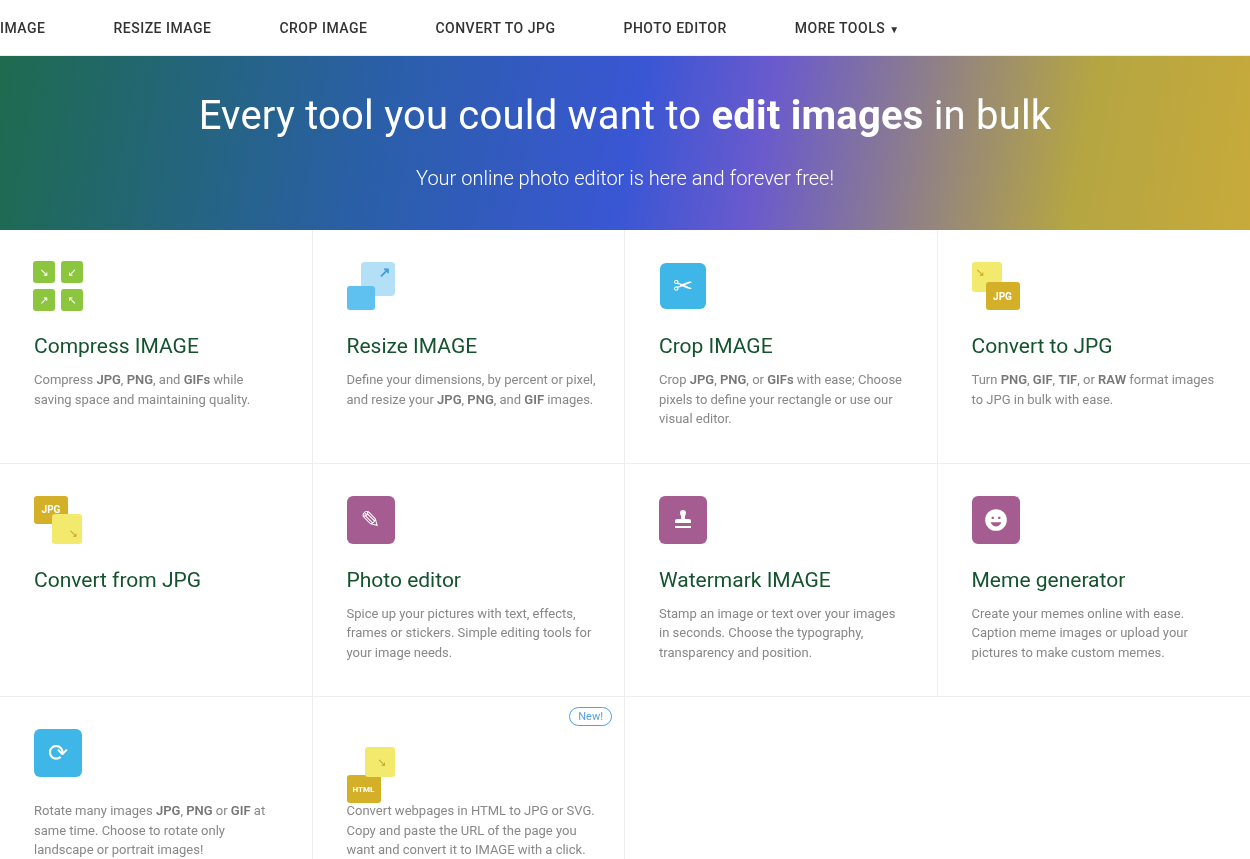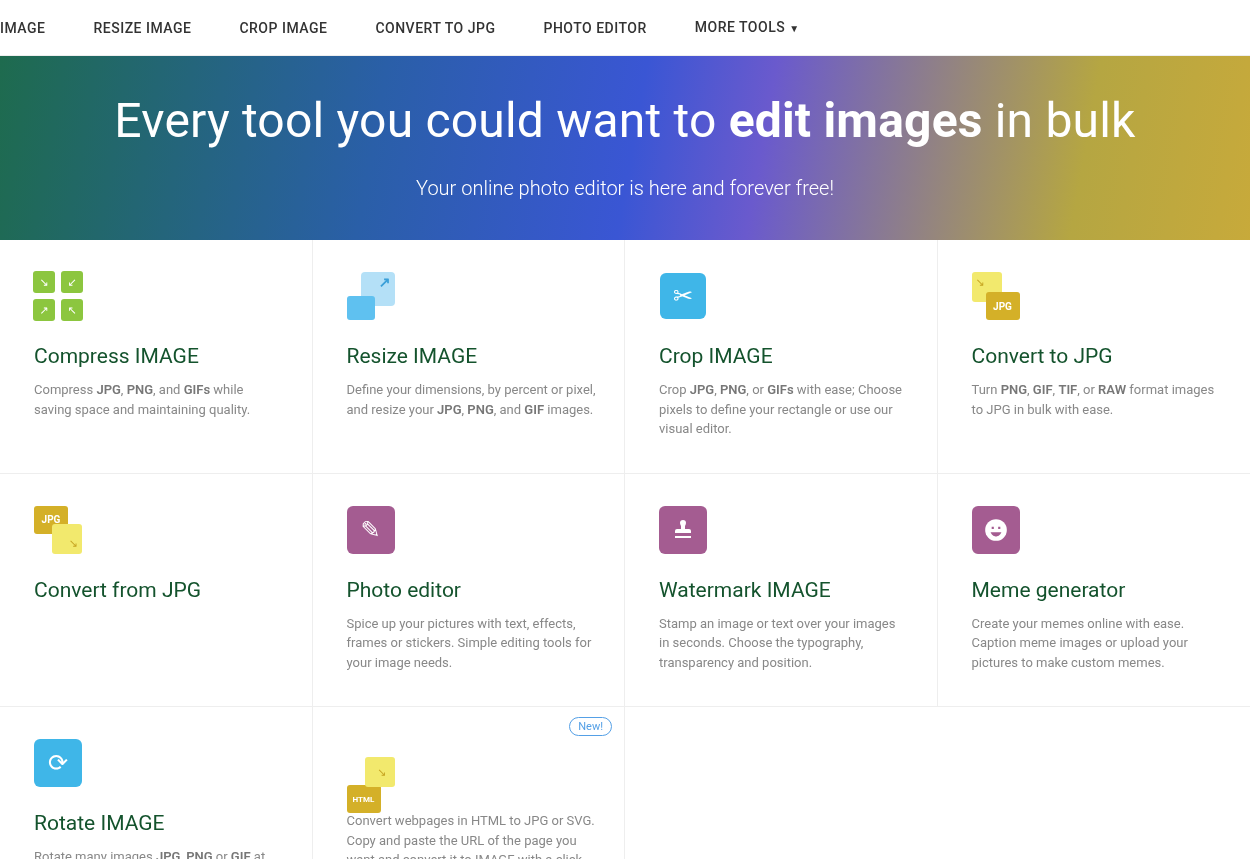--- a/index.html
+++ b/index.html
@@ -1,22 +1,22 @@
 <!DOCTYPE html>
 <html><head>
 <meta charset="utf-8">
 <style>
 * { margin: 0; padding: 0; box-sizing: border-box; }
 body { font-family: -apple-system, BlinkMacSystemFont, "Segoe UI", Roboto, Helvetica, Arial, sans-serif; background: #fff; color: #333; width: 1250px; }
-.topnav { display: flex; align-items: center; height: 56px; background: #fff; border-bottom: 1px solid #eee; padding-left: 0; }
+.topnav { display: flex; height: 56px; background: #fff; border-bottom: 1px solid #eee; padding-left: 0; gap: 20px; }
 .topnav a { display: inline-block; padding: 0 24px; font-size: 14px; font-weight: 500; letter-spacing: 0.5px; color: #333; text-decoration: none; line-height: 56px; }
 .topnav a:first-child { padding-left: 0; }
 .more-caret { font-size: 10px; margin-left: 4px; }
 .hero { background: linear-gradient(100deg, #1e6b4e 0%, #2a5fa8 30%, #3a56d4 50%, #6a5acd 60%, #b5a642 85%, #c9aa3a 100%); padding: 36px 20px 120px; text-align: center; color: #fff; position: relative; }
-.hero h1 { font-size: 48px; font-weight: 400; letter-spacing: 0.2px; }
+.hero h1 { font-size: 40px; font-weight: 400; letter-spacing: 0.2px; }
 .hero h1 .bold { font-weight: 700; }
 .hero p { font-size: 20px; margin-top: 27px; font-weight: 300; }
 .tools-wrap { max-width: 1250px; margin: -80px auto 0; background: #fff; position: relative; }
 .tools-grid { display: grid; grid-template-columns: repeat(4, 1fr); }
 .tool { background: #fff; border-right: 1px solid #eee; border-bottom: 1px solid #eee; padding: 32px 28px 34px 34px; min-height: 215px; cursor: pointer; position: relative; }
 .tool:nth-child(4n) { border-right: none; }
 .tool .icon { width: 48px; height: 48px; margin-bottom: 24px; display: flex; align-items: center; justify-content: center; position: relative; }
 .tool h3 { font-size: 21px; font-weight: 400; color: #14532d; margin-bottom: 12px; }
 .tool .desc { font-size: 13px; line-height: 1.5; color: #888; }
 .tool .desc b { color: #777; font-weight: 600; }
@@ -151,21 +151,20 @@
           </div>
         </div>
     <h3>Meme generator</h3>
     <p class="desc"><span>Create your memes online with ease. Caption meme images or upload your pictures to make custom memes.</span></p>
   </div>
 
   <div class="tool">
     <div class="icon">
           <div class="ic-box ic-blue">⟳</div>
         </div>
-    <h3>Rotate IMAGE</h3>
     <p class="desc"><span>Rotate many images </span><b>JPG</b><span>, </span><b>PNG</b><span> or </span><b>GIF</b><span> at same time. Choose to rotate only landscape or portrait images!</span></p>
   </div>
 
   <div class="tool">
     <span class="badge-new">New!</span>
     <div class="icon">
       <div class="ic-html">
             <div class="back">HTML</div>
             <div class="front"></div>
             <div class="arr">↘</div>

